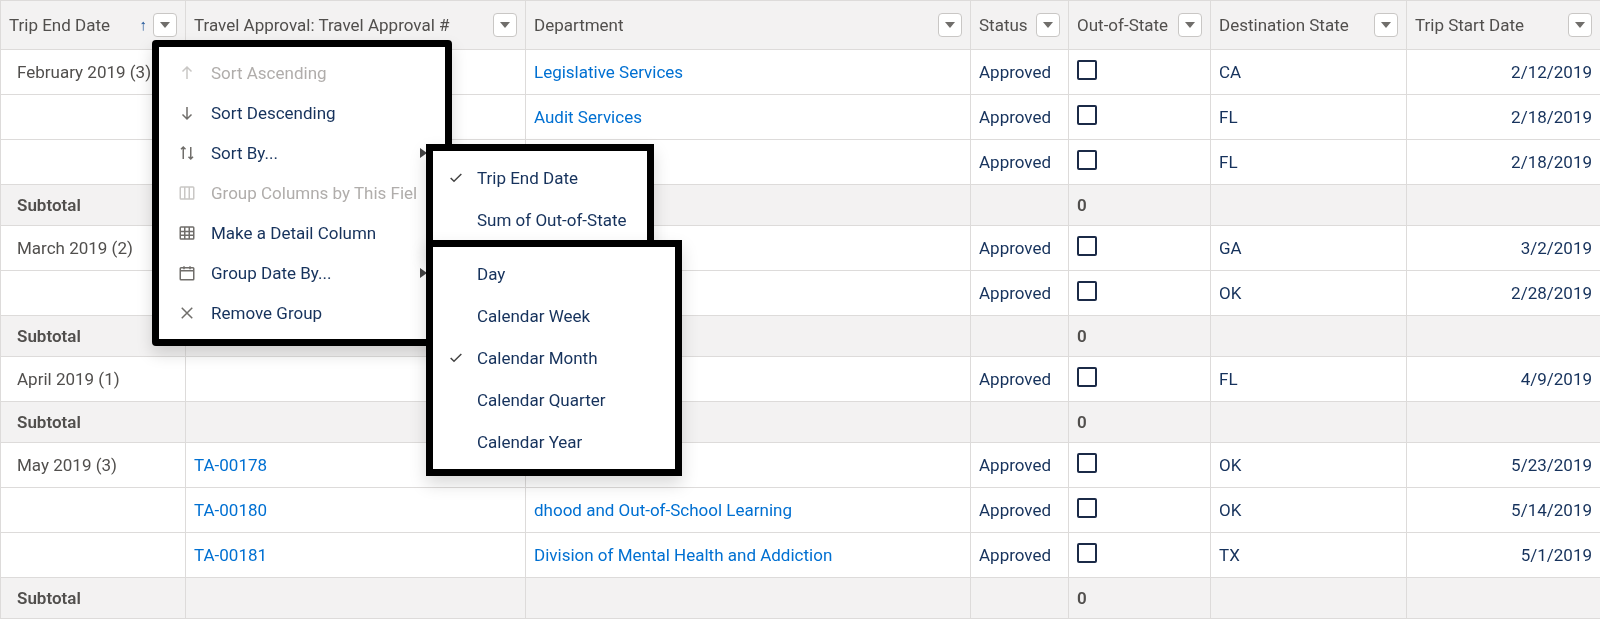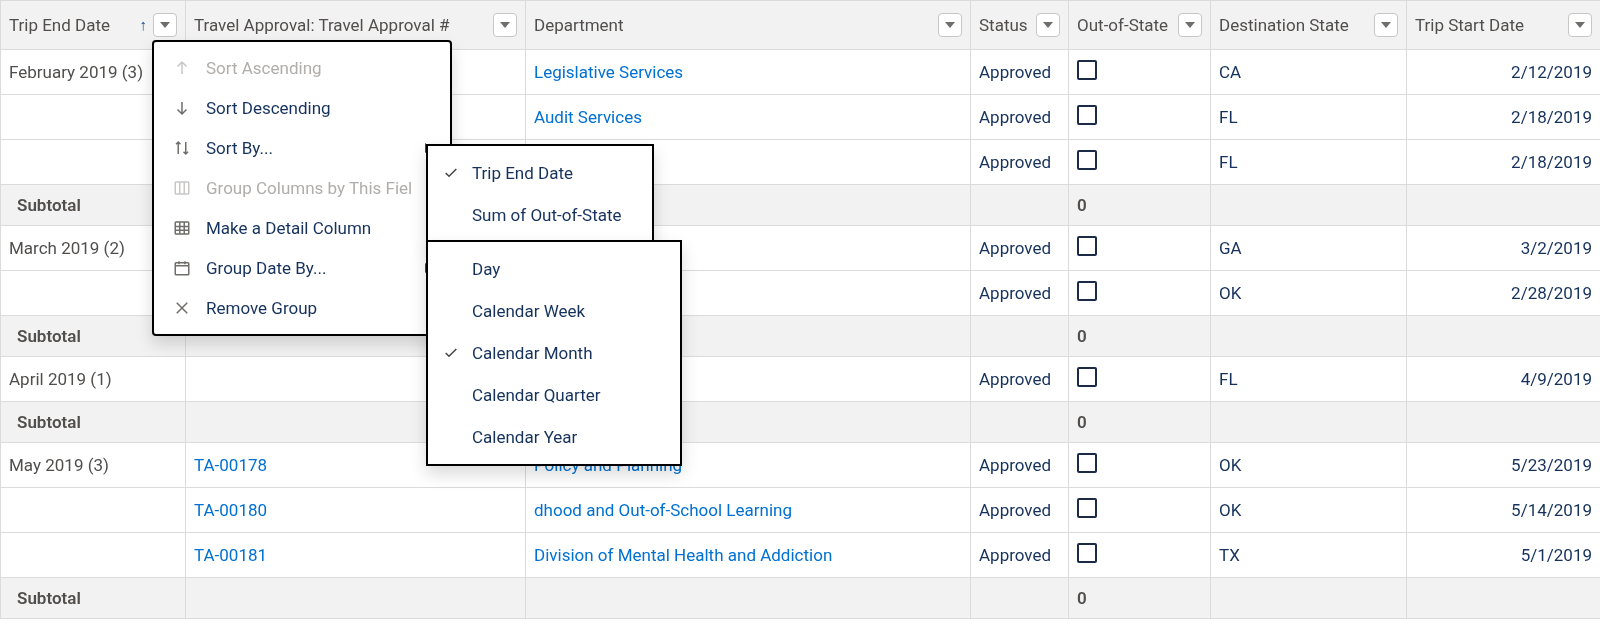--- a/index.html
+++ b/index.html
@@ -29,24 +29,24 @@
 .dd-tri { width: 0; height: 0; border-left: 5px solid transparent; border-right: 5px solid transparent; border-top: 6px solid #706e6b; }
 
 .link { color: #0070d2; cursor: pointer; }
 .num-right { text-align: right; }
 
 .chk { width: 20px; height: 20px; border: 2px solid #1b2a47; border-radius: 2px; display: inline-block; background: #fff; }
 
 .subtotal-row .td { background: #f3f2f2; font-weight: 600; color: #514f4d; }
 .subtotal-row .td.label { padding-left: 16px; }
 
-.group-td { color: #514f4d; padding-left: 8px; vertical-align: top; padding-top: 12px; }
-
-
-.menu { position: absolute; background: #fff; border: 2px solid #000000; border-radius: 4px; box-shadow: 0 8px 16px rgba(0,0,0,0.15); padding: 6px 0; z-index: 100; }
+.group-td { color: #514f4d; padding-left: 16px; vertical-align: top; padding-top: 12px; }
+
+
+.menu { position: absolute; background: #fff; border: 7px solid #000000; border-radius: 4px; box-shadow: 0 8px 16px rgba(0,0,0,0.15); padding: 6px 0; z-index: 100; }
 .menu-item { display: flex; align-items: center; gap: 14px; padding: 10px 18px; font-size: 17px; color: #16325c; cursor: pointer; white-space: nowrap; }
 .menu-item.disabled { color: #b0adab; cursor: default; }
 .menu-item .mi-icon { width: 20px; height: 20px; display: inline-flex; align-items: center; justify-content: center; color: #706e6b; stroke: currentColor; }
 .menu-item.disabled .mi-icon { color: #c9c7c5; }
 .menu-item .mi-arrow { margin-left: auto; width: 0; height: 0; border-top: 5px solid transparent; border-bottom: 5px solid transparent; border-left: 7px solid #444; }
 .menu1 { top: 40px; left: 152px; width: 300px; }
 .menu2 { top: 144px; left: 426px; width: 228px; border-radius:0;}
 .menu3 { top: 240px; left: 426px; width: 256px; border-radius:0;}
 .submenu-item { display: flex; align-items: center; gap: 12px; padding: 11px 20px 11px 14px; font-size: 17px; color: #16325c; cursor: pointer; white-space: nowrap; }
 .check { width: 18px; display:inline-flex; align-items:center; justify-content:center; color:#444;}

